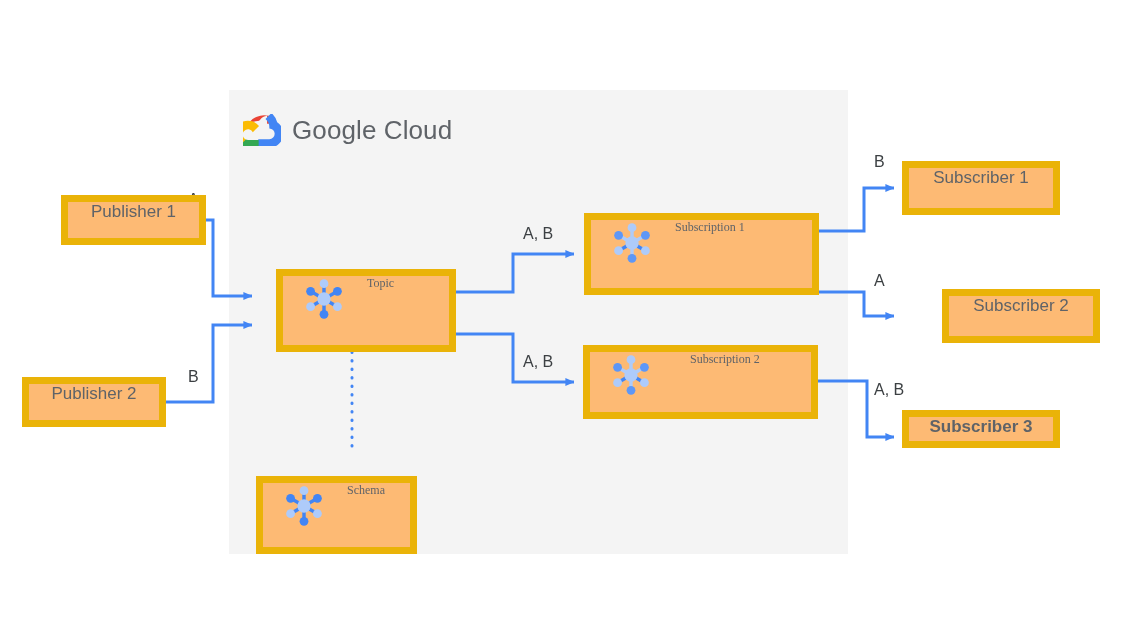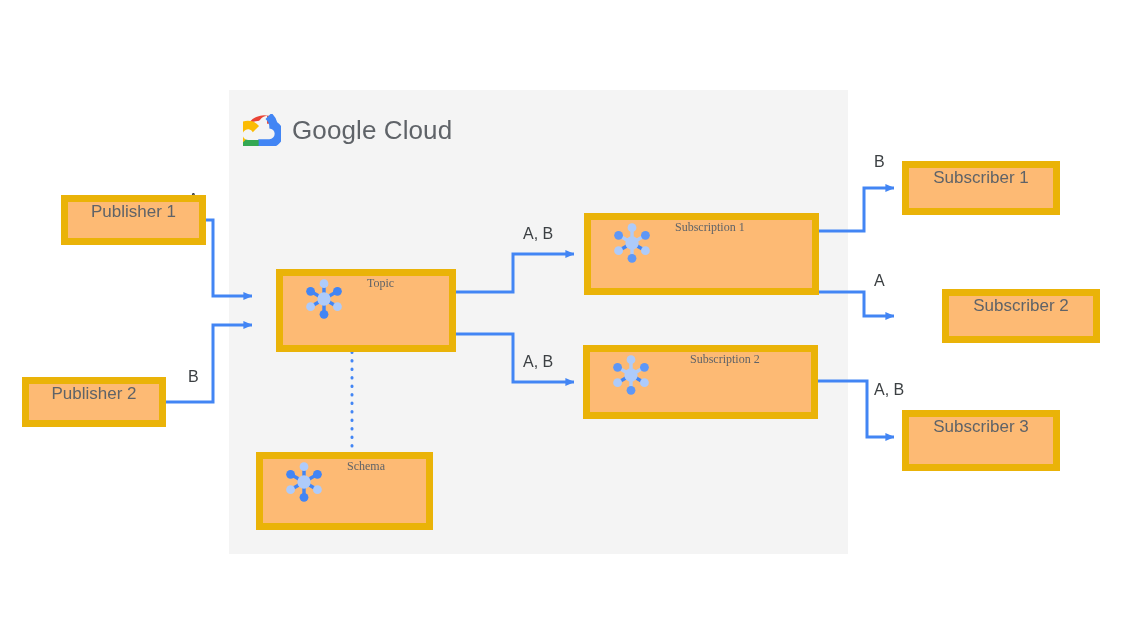--- a/index.html
+++ b/index.html
@@ -147,21 +147,21 @@
       <circle cx="24" cy="8" r="4.6" fill="#aecbfa"></circle>
       <circle cx="10" cy="16" r="4.6" fill="#4285f4"></circle>
       <circle cx="38" cy="16" r="4.6" fill="#4285f4"></circle>
       <circle cx="10" cy="32" r="4.6" fill="#aecbfa"></circle>
       <circle cx="38" cy="32" r="4.6" fill="#aecbfa"></circle>
       <circle cx="24" cy="40" r="4.6" fill="#4285f4"></circle>
     </svg>
     <span class="node-label">Topic</span>
   </div>
 
-  <div class="node with-icon" style="left:256px; top:452px; width:177px; height:78px;">
+  <div class="node with-icon" style="left:256px; top:476px; width:161px; height:78px;">
     <svg class="pubsub-icon" width="46" height="46" viewBox="0 0 48 48">
       <line x1="24" y1="24" x2="24" y2="8" stroke="#4285f4" stroke-width="3.6"></line>
       <line x1="24" y1="24" x2="10" y2="16" stroke="#4285f4" stroke-width="3.6"></line>
       <line x1="24" y1="24" x2="38" y2="16" stroke="#4285f4" stroke-width="3.6"></line>
       <line x1="24" y1="24" x2="10" y2="32" stroke="#4285f4" stroke-width="3.6"></line>
       <line x1="24" y1="24" x2="38" y2="32" stroke="#4285f4" stroke-width="3.6"></line>
       <line x1="24" y1="24" x2="24" y2="40" stroke="#4285f4" stroke-width="3.6"></line>
       <circle cx="24" cy="24" r="7" fill="#aecbfa"></circle>
       <circle cx="24" cy="8" r="4.6" fill="#aecbfa"></circle>
       <circle cx="10" cy="16" r="4.6" fill="#4285f4"></circle>
@@ -212,17 +212,17 @@
   </div>
 
   <div class="node" style="left:902px; top:161px; width:158px; height:54px;">
     <span class="node-label">Subscriber 1</span>
   </div>
 
   <div class="node" style="left:902px; top:289px; width:158px; height:54px;margin-left:40px;">
     <span class="node-label">Subscriber 2</span>
   </div>
 
-  <div class="node" style="left:902px; top:410px; width:158px; height:61px;">
+  <div class="node" style="left:902px; top:410px; width:158px; height:38px;font-weight:bold;">
     <span class="node-label">Subscriber 3</span>
   </div>
 
 </div>
 
 </body></html>

